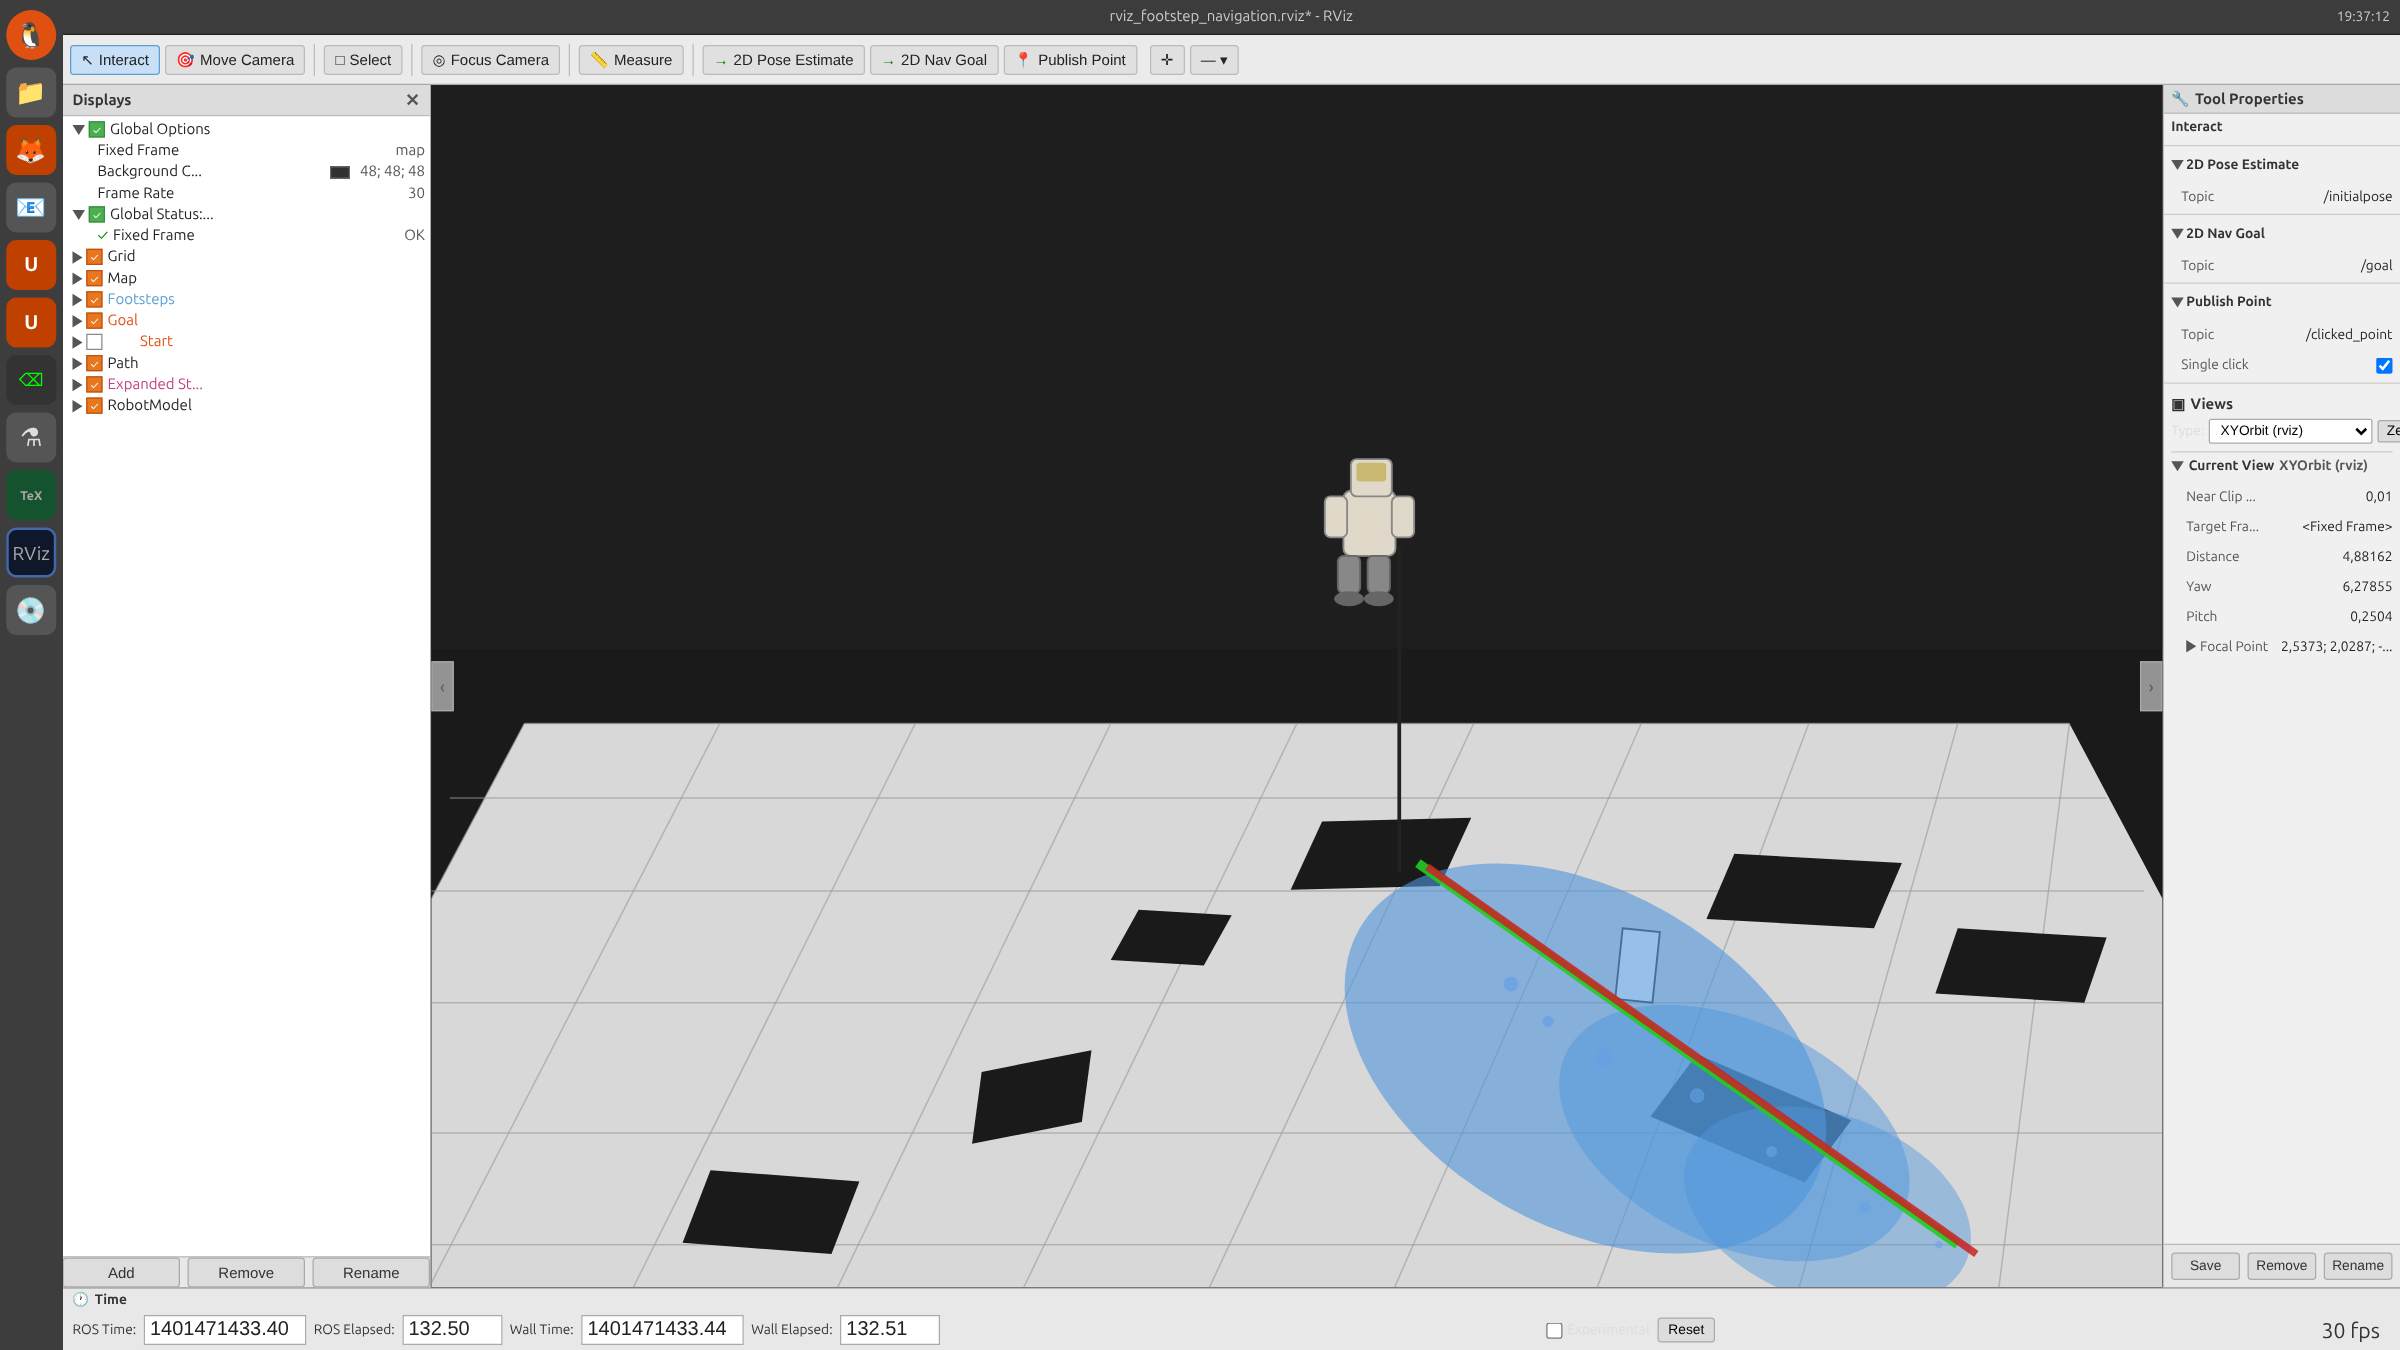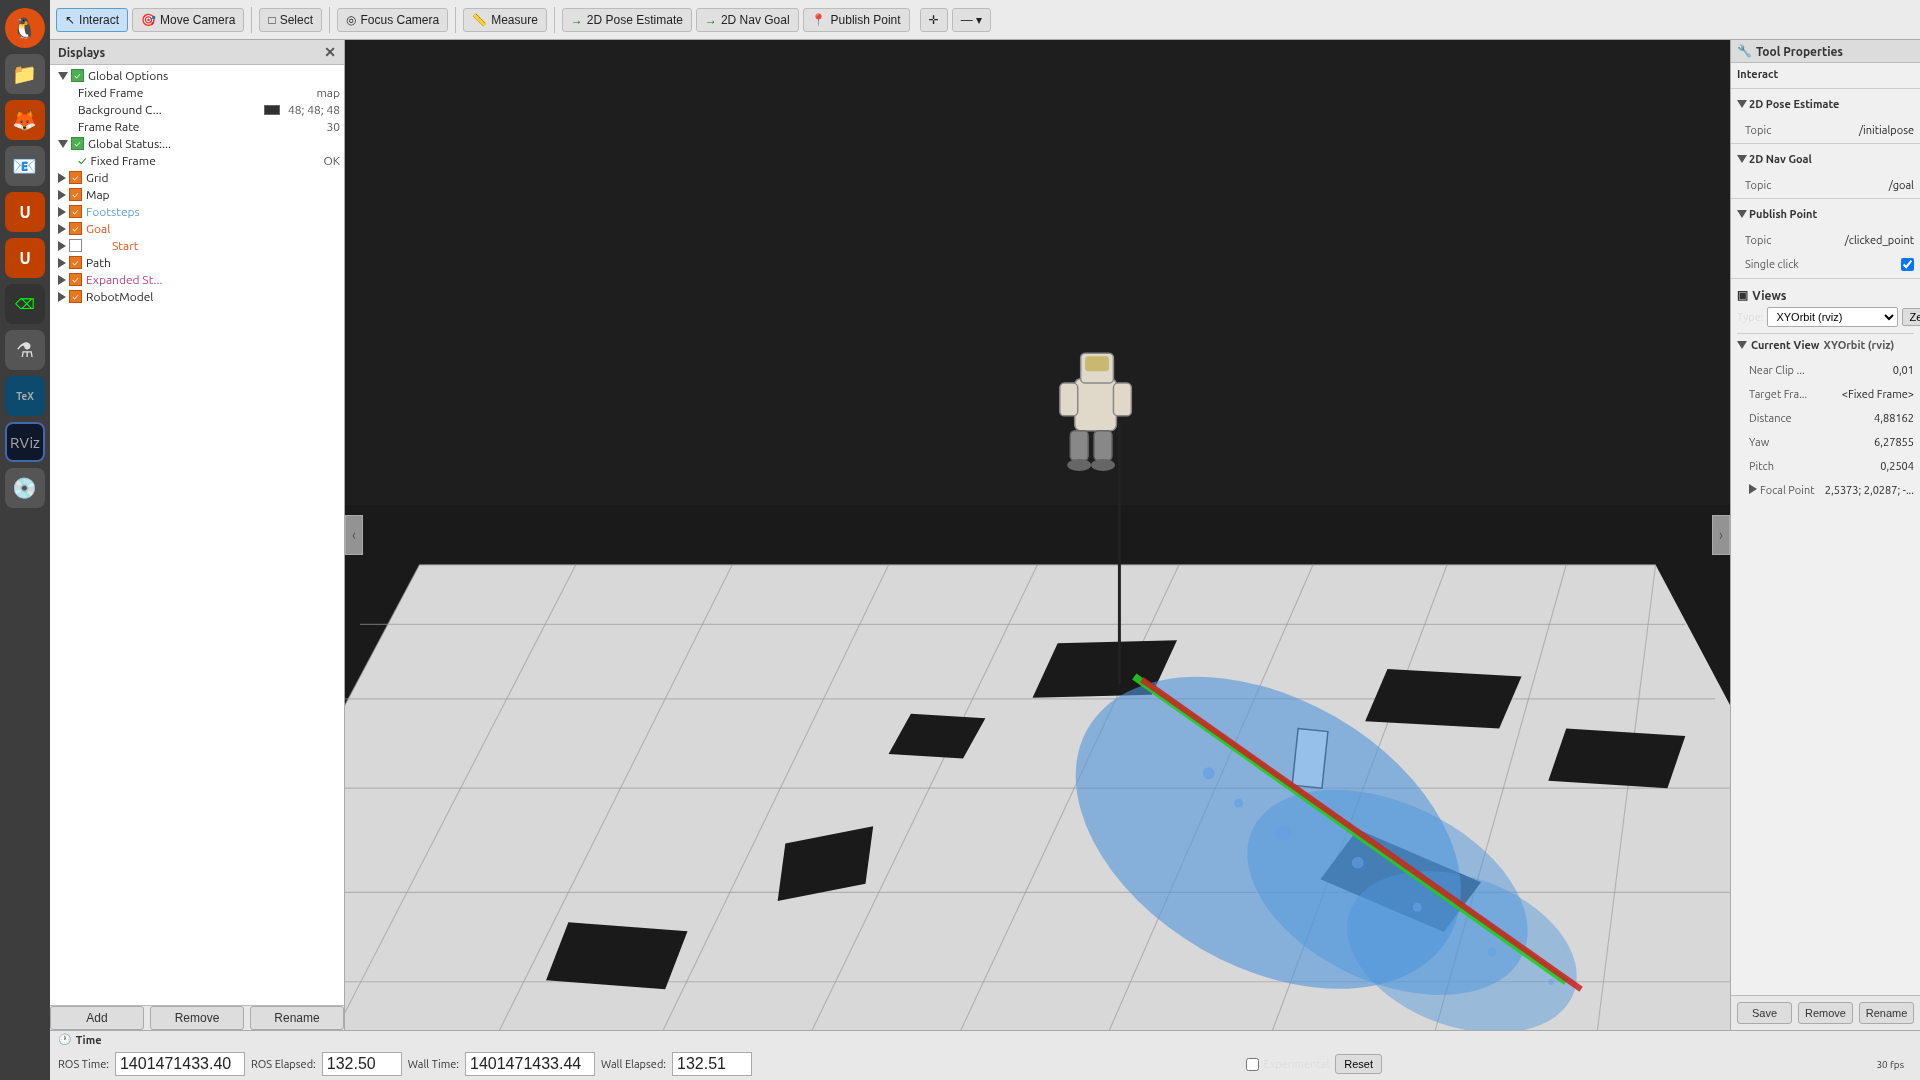--- a/index.html
+++ b/index.html
@@ -68,21 +68,21 @@
     .right-btn { flex: 1; padding: 4px; background: #ddd; border: 1px solid #aaa; border-radius: 3px; cursor: pointer; font-size: 11px; text-align: center; color: #333; }
 
     
     #bottom-bar { background: #e8e8e8; border-top: 1px solid #aaa; display: flex; flex-direction: column; }
     #time-header { padding: 2px 8px; font-weight: bold; font-size: 11px; color: #333; display: flex; align-items: center; gap: 4px; }
     #time-fields { display: flex; align-items: center; padding: 4px 8px; gap: 6px; }
     .time-label { font-size: 11px; color: #333; }
     .time-input { padding: 2px 4px; background: white; border: 1px solid #aaa; font-size: 16px; color: #222; width: 140px; }
     .time-reset { padding: 3px 8px; background: #ddd; border: 1px solid #aaa; border-radius: 3px; cursor: pointer; font-size: 11px; }
     .experimental-row { margin-left: auto; display: flex; align-items: center; gap: 4px; font-size: 11px; }
-    .fps-label { font-size: 10px; color: #333; margin-left: auto; padding-right: 8px; }
+    .fps-label { font-size: 17px; color: #333; margin-left: auto; padding-right: 8px; }
 
     
     .nav-arrow { position: absolute; background: rgba(200,200,200,0.7); border: 1px solid #aaa; cursor: pointer; display: flex; align-items: center; justify-content: center; color: #555; font-size: 14px; }
     .nav-arrow-left { left: 0; top: 50%; transform: translateY(-50%); width: 18px; height: 40px; }
     .nav-arrow-right { right: 0; top: 50%; transform: translateY(-50%); width: 18px; height: 40px; }
 
     
     #scene-svg { width: 100%; height: 100%; }
 
     
@@ -97,27 +97,36 @@
 
 <div id="taskbar">
   <div class="task-icon" style="background:#e05010; border-radius:50%;">🐧</div>
   <div class="task-icon" style="background:#555;">📁</div>
   <div class="task-icon" style="background:#c04000;">🦊</div>
   <div class="task-icon" style="background:#555;">📧</div>
   <div class="task-icon" style="background:#c04000; color:white; font-size:16px; font-weight:bold;">U</div>
   <div class="task-icon" style="background:#c04000; color:white; font-size:16px; font-weight:bold;">U</div>
   <div class="task-icon" style="background:#333; color:#0f0; font-size:14px;">⌫</div>
   <div class="task-icon" style="background:#555;">⚗</div>
-  <div class="task-icon" style="background:#0c4a6e; font-size:10px; color:#aaa; font-weight:bold;">TeX</div>
+  <div class="task-icon" style="background:#14532d; font-size:10px; color:#aaa; font-weight:bold;">TeX</div>
   <div class="task-icon" style="background:#0f172a; border:2px solid #4466aa; font-size:15px; color:#aaa;">RViz</div>
   <div class="task-icon" style="background:#555;">💿</div>
 </div>
 
 <div id="app-container">
 
+  <div id="titlebar">
+    <div style="width:60px; display:flex; gap:4px;">
+      <span class="ctrl-close"></span>
+      <span class="ctrl-min"></span>
+      <span class="ctrl-max"></span>
+    </div>
+    <div class="title">rviz_footstep_navigation.rviz* - RViz</div>
+    <div style="width:60px; text-align:right; font-size:11px;">19:37:12</div>
+  </div>
 
   <div id="toolbar">
     <button class="toolbar-btn active">
       <span>↖</span>
       <span>Interact</span>
     </button>
     <button class="toolbar-btn">
       <span>🎯</span>
       <span>Move Camera</span>
     </button>

